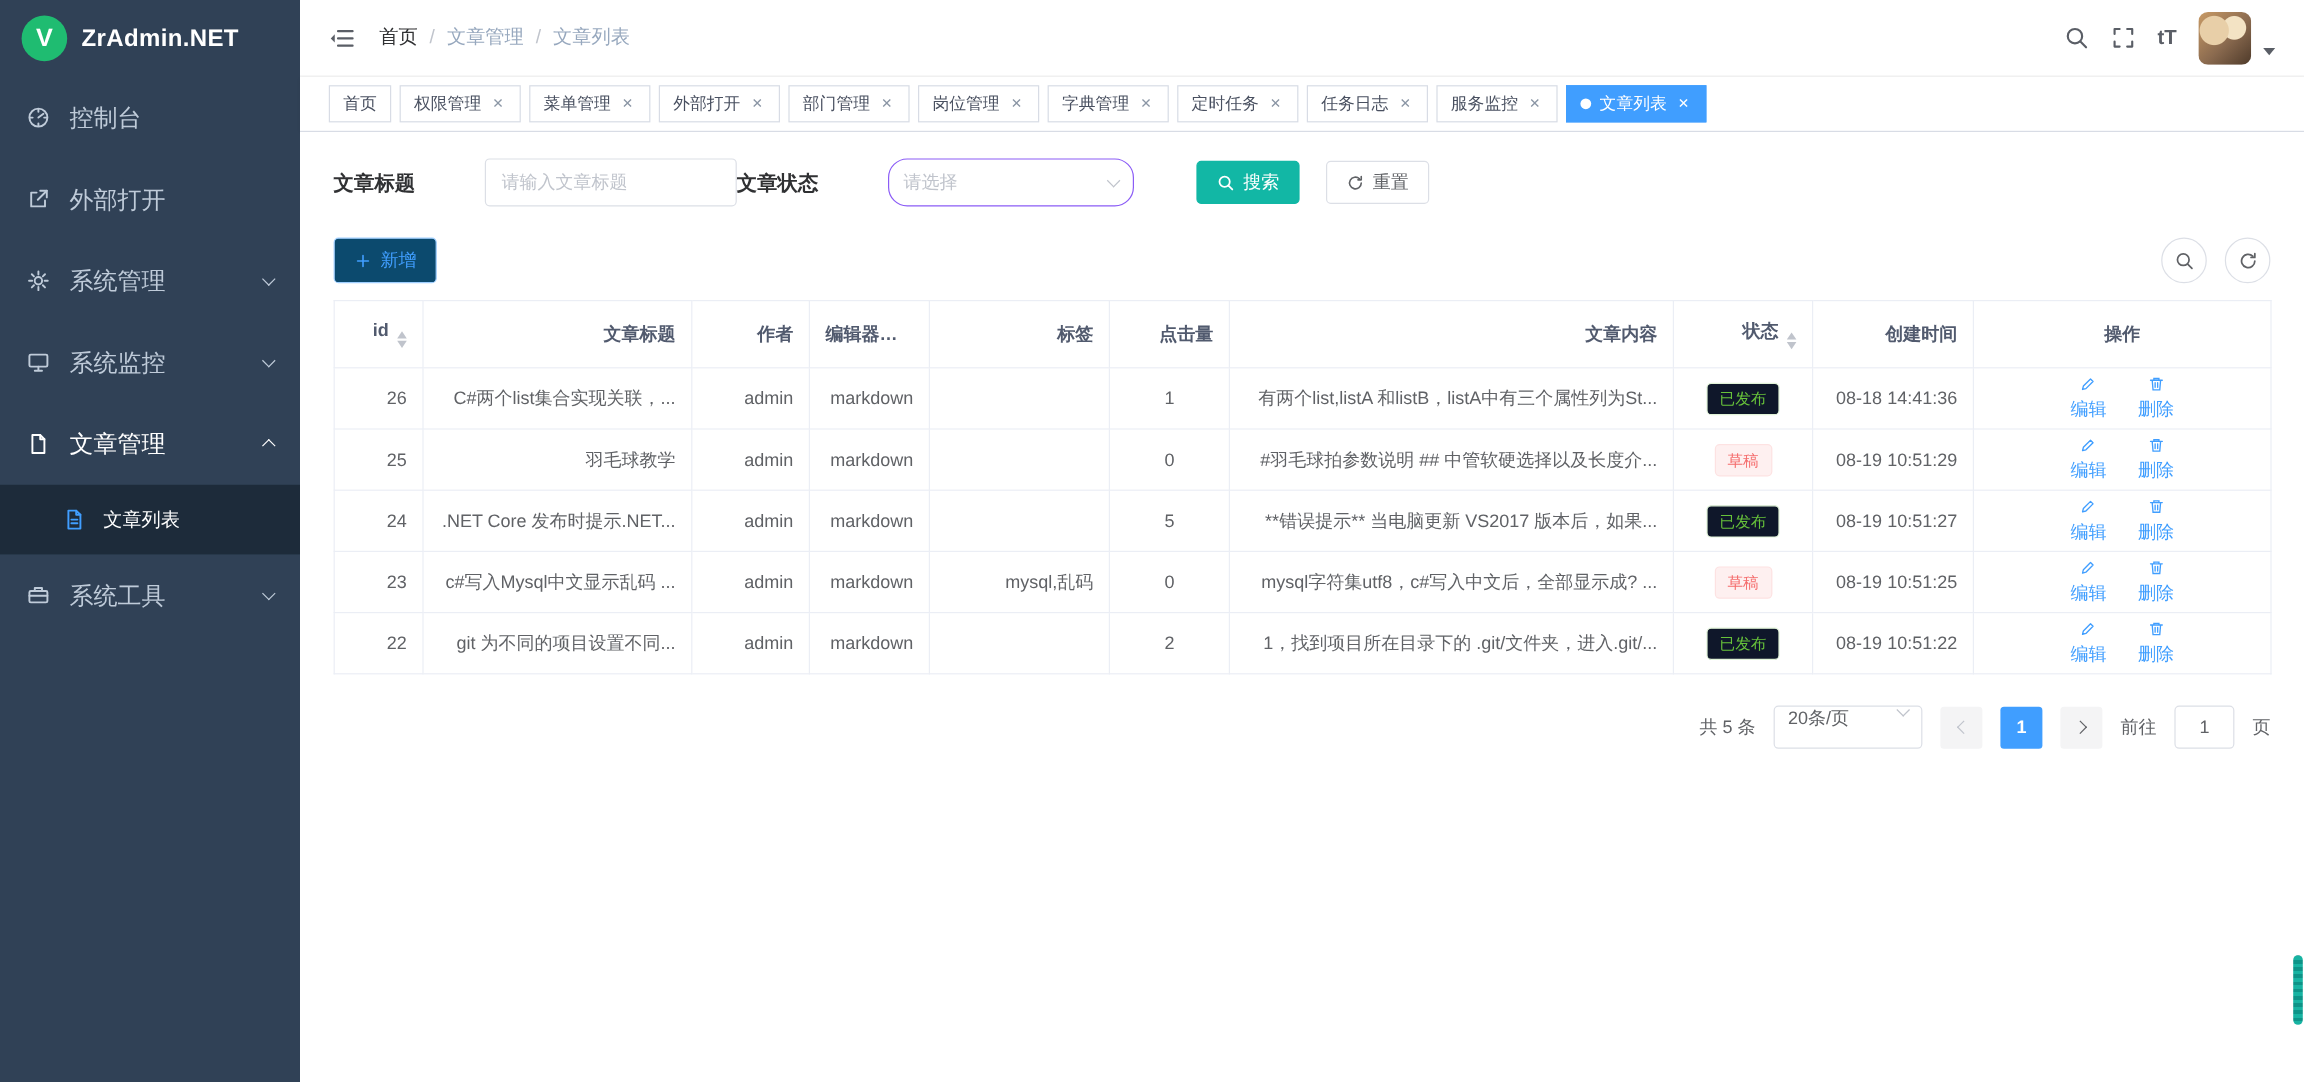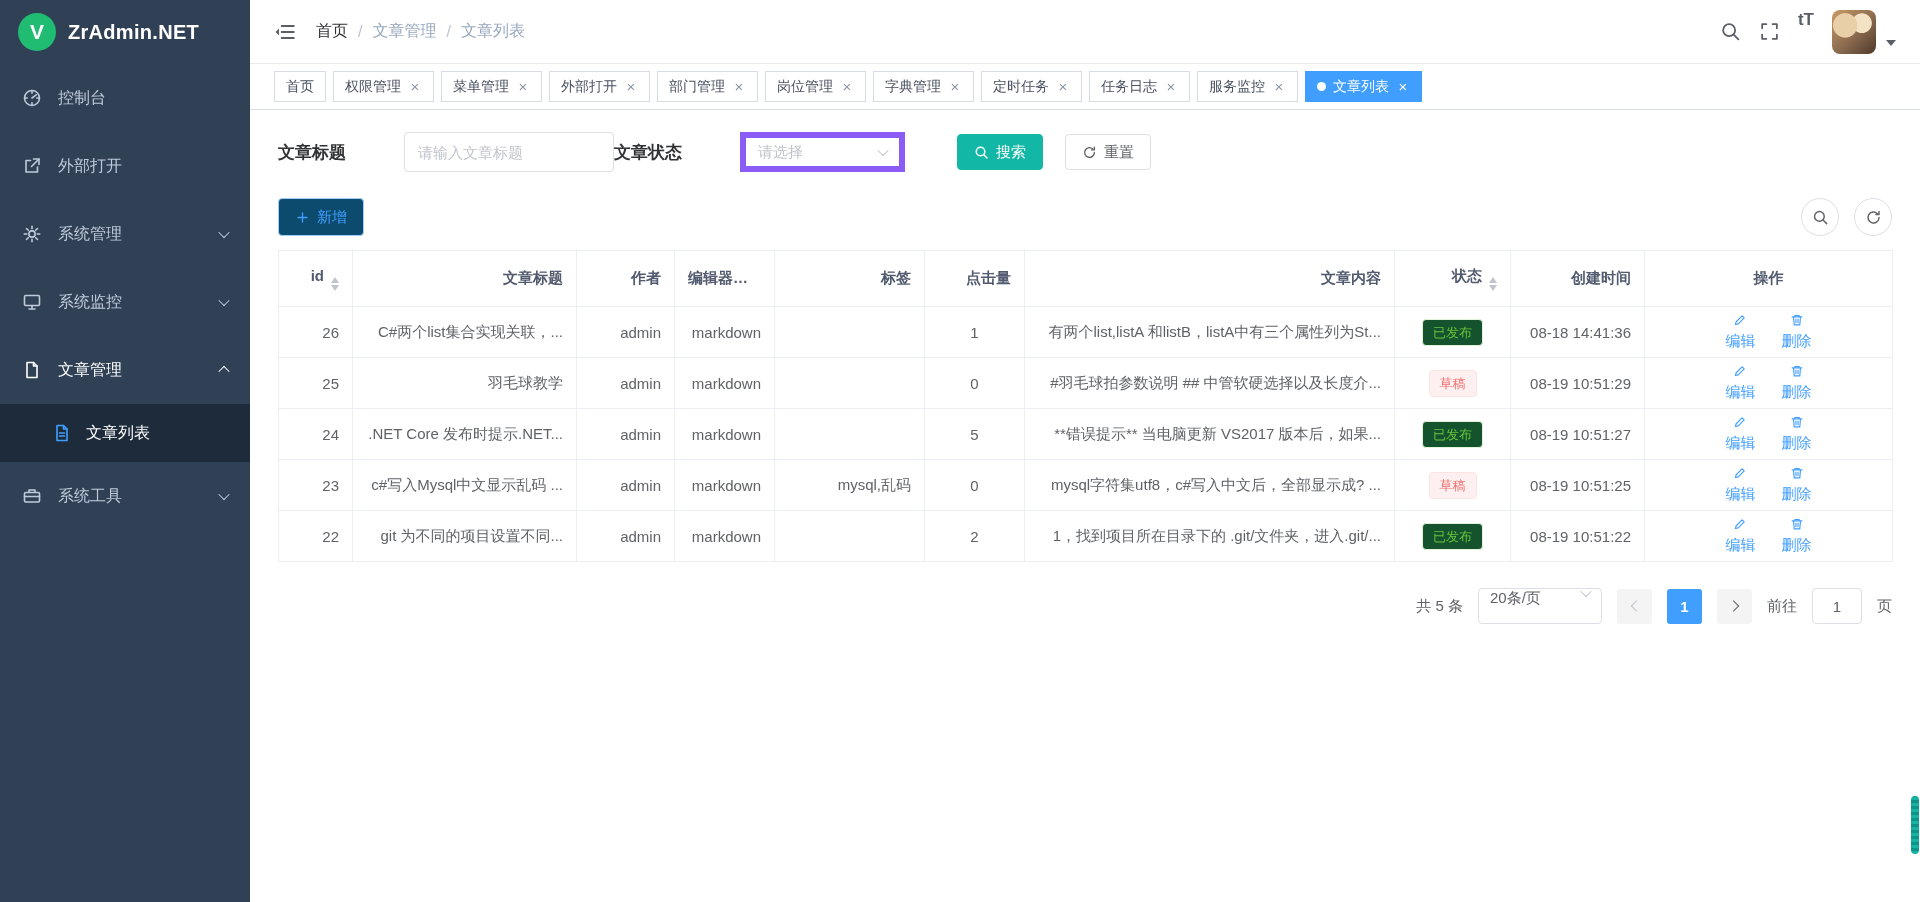--- a/index.html
+++ b/index.html
@@ -7,21 +7,21 @@
     font-family:"Liberation Sans","DejaVu Sans",sans-serif; color:#606266; }
   .app { display:flex; width:100%; height:100%; position:relative; }
 
   
   .sidebar { width:250px; min-width:250px; height:100%; background:#304156; display:flex; flex-direction:column; }
   .logo { height:64px; display:flex; align-items:center; gap:12px; padding:0 18px; cursor:pointer; }
   .logo-circle { width:38px; height:38px; border-radius:50%; background:#1fbc71; color:#fff; font-weight:bold;
     display:flex; align-items:center; justify-content:center; font-size:21px; }
   .logo-text { color:#fff; font-size:20px; font-weight:bold; letter-spacing:.3px; }
   .menu { flex:1; }
-  .menu-item { height:68px; display:flex; align-items:center; gap:16px; padding:0 22px; color:#bfcbd9; font-size:16px; cursor:pointer; }
+  .menu-item { height:68px; display:flex; align-items:center; gap:16px; padding:0 22px; color:#bfcbd9; font-size:20px; cursor:pointer; }
   .menu-item.parent-open { color:#fff; }
   .mi-icon { display:flex; align-items:center; }
   .mi-icon svg { width:20px; height:20px; }
   .mi-caret { margin-left:auto; display:flex; align-items:center; }
   .chev { display:inline-block; width:8px; height:8px; border-right:1.7px solid currentColor; border-bottom:1.7px solid currentColor; }
   .chev-down { transform:rotate(45deg) translate(-1px,-1px); }
   .chev-up { transform:rotate(-135deg) translate(-1px,-1px); }
   .submenu-item { height:58px; display:flex; align-items:center; gap:14px; padding:0 22px 0 52px;
     background:#1d2b3a; color:#fff; font-size:16px; cursor:pointer; }
   .submenu-item .mi-icon { color:#409eff; }
@@ -29,21 +29,21 @@
   
   .main { flex:1; display:flex; flex-direction:column; min-width:0; }
 
   .topbar { height:64px; display:flex; align-items:center; padding:0 24px; background:#fff; border-bottom:1px solid #ececec; }
   .hamburger { color:#5a5e66; display:flex; align-items:center; cursor:pointer; }
   .hamburger svg { width:22px; height:22px; }
   .breadcrumb { margin-left:20px; display:flex; align-items:center; gap:10px; font-size:16px; }
   .crumb-first { color:#303133; }
   .crumb-rest { color:#97a8be; }
   .crumb-sep { color:#c0c4cc; }
-  .top-right { margin-left:auto; display:flex; gap:18px; }
+  .top-right { margin-left:auto; display:flex; align-items:center; gap:18px; }
   .top-icon { color:#5a5e66; display:flex; align-items:center; cursor:pointer; }
   .top-icon svg { width:21px; height:21px; }
   .font-icon { font-size:17px; font-weight:bold; color:#5a5e66; cursor:pointer; }
   .avatar { width:44px; height:44px; border-radius:8px; cursor:pointer;
     background:
       radial-gradient(circle at 30% 35%, #e8cfa8 0 28%, transparent 30%),
       radial-gradient(circle at 68% 30%, #f3e3c4 0 22%, transparent 24%),
       linear-gradient(135deg,#c99b66,#8a6a4f 55%,#4e3a2a); }
   .avatar-caret { width:0; height:0; border-left:5px solid transparent; border-right:5px solid transparent;
     border-top:6px solid #5a5e66; align-self:flex-end; margin:0 0 8px -8px; cursor:pointer; }
@@ -62,21 +62,21 @@
 
   
   .content { flex:1; padding:22px 28px 0; background:#fff; min-width:0; }
 
   .filter-row { display:flex; align-items:center; margin-bottom:26px; }
   .f-label { font-size:17px; font-weight:bold; color:#303133; width:126px; }
   .f-label.second { width:126px; }
   .f-input { width:210px; height:40px; border:1px solid #dcdfe6; border-radius:4px; padding:0 13px;
     font-size:15px; color:#606266; outline:none; }
   .f-input::placeholder { color:#c0c4cc; }
-  .f-select { width:165px; height:40px; border:6px solid #8b5cf6; border-radius:0; padding:0 12px;
+  .f-select { width:205px; height:40px; border:1px solid #8b5cf6; border-radius:16px; padding:0 12px;
     display:flex; align-items:center; justify-content:space-between; cursor:pointer; }
   .f-select .sel-text { font-size:15px; color:#c0c4cc; }
   .f-select .chev { color:#c0c4cc; }
   .btn { height:36px; border-radius:4px; display:inline-flex; align-items:center; gap:7px; padding:0 16px;
     font-size:15px; cursor:pointer; border:1px solid transparent; }
   .btn svg { width:15px; height:15px; }
   .btn-search { background:#12b7a5; border-color:#12b7a5; color:#fff; margin-left:52px; }
   .btn-reset { background:#fff; border-color:#dcdfe6; color:#606266; margin-left:22px; }
 
   .toolbar-row { display:flex; align-items:center; justify-content:space-between; margin-bottom:14px; }
@@ -91,21 +91,21 @@
   th, td { border:1px solid #ebeef5; padding:0 13px; height:51px;
     text-align:right; white-space:nowrap; overflow:hidden; text-overflow:ellipsis; }
   th { height:56px; color:#515a6e; font-weight:bold; }
   td.center, th.center { text-align:center; }
   .sorters { display:inline-flex; flex-direction:column; gap:2px; margin-left:7px; vertical-align:-2px; cursor:pointer; }
   .tri { width:0; height:0; border-left:4.5px solid transparent; border-right:4.5px solid transparent; }
   .tri-up { border-bottom:6px solid #c0c4cc; }
   .tri-down { border-top:6px solid #c0c4cc; }
   .tag { display:inline-block; height:27px; line-height:25px; padding:0 10px; border-radius:4px;
     font-size:13px; border:1px solid; }
-  .tag-success { background:#14532d; border-color:#e1f3d8; color:#67c23a; }
+  .tag-success { background:#0f172a; border-color:#e1f3d8; color:#67c23a; }
   .tag-danger { background:#fef0f0; border-color:#fde2e2; color:#f56c6c; }
   td.ops { text-align:center; }
   .op-link { color:#409eff; display:inline-flex; align-items:center; gap:5px; margin:0 11px; cursor:pointer; text-decoration:none;flex-direction:column; }
   .op-link svg { width:14px; height:14px; }
 
   
   .pager { display:flex; align-items:center; justify-content:flex-end; gap:15px; margin-top:26px; font-size:15px; color:#606266; }
   .page-size { width:124px; height:36px; border:1px solid #dcdfe6; border-radius:4px; padding:0 11px;
     display:flex; justify-content:space-between; cursor:pointer; }
   .page-size .chev { color:#c0c4cc; }

